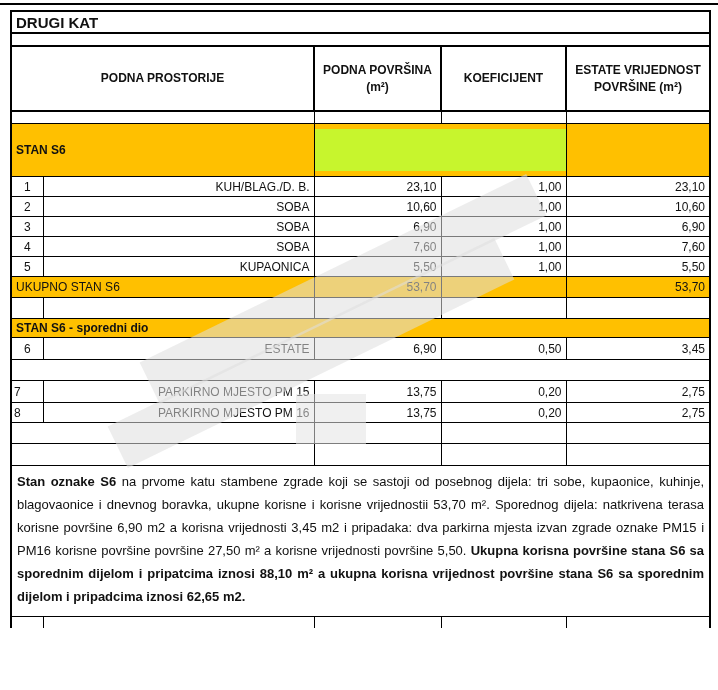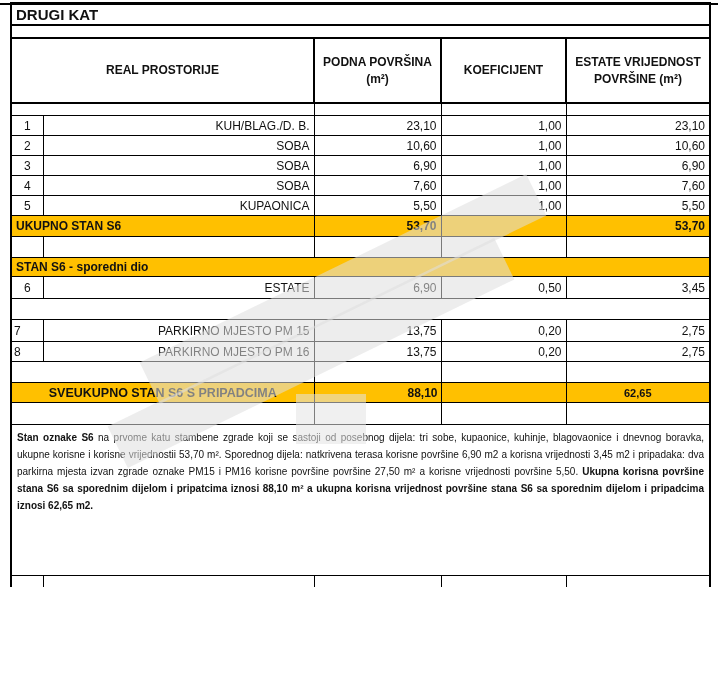--- a/index.html
+++ b/index.html
@@ -1,46 +1,46 @@
 <!DOCTYPE html>
 <html><head>
 <meta charset="utf-8">
 <style>
   html,body{margin:0;padding:0;background:#fff;}
   .page{position:relative;width:718px;height:690px;background:#fff;overflow:hidden;
         font-family:"Liberation Sans",sans-serif;color:#111;}
   .toprule{position:absolute;left:0;top:3px;width:718px;height:2px;background:#000;}
-  table.sheet{position:absolute;left:10px;top:2px;width:699px;border-collapse:collapse;
+  table.sheet{position:absolute;left:10px;top:10px;width:699px;border-collapse:collapse;
         table-layout:fixed;border:2px solid #000;border-bottom:none;}
   td{border:1px solid #000;padding:0 4px;overflow:hidden;font-size:12px;vertical-align:middle;}
   tr.frag td{border-bottom:none;}
   .b2{border-width:2px;}
   .title-cell{height:20px;font-weight:bold;font-size:15px;text-align:left;}
   .thin-cell{height:11px;font-size:2px;}
   .hc{height:63px;text-align:center;font-weight:bold;font-size:12px;line-height:1.35;}
   .gap-cell{height:11px;font-size:2px;}
   .orange{background:#FFC000;}
   .stan-label{height:50px;font-weight:bold;font-size:12px;}
   .green-holder{padding:0;}
   .green-block{width:257px;height:42px;margin:5px 0;background:#C7F52D;position:relative;}
   .rrow td{height:19px;}
   .num-c{text-align:center;}
   .num-l{text-align:left;padding-left:2px;}
   .name{text-align:right;}
   .val{text-align:right;}
-  .tot td{height:20px;font-weight:bold;margin-left:29px;}
+  .tot td{height:20px;font-weight:normal;margin-left:29px;}
   .tot .lbl{text-align:left;}
   .blank td{height:20px;font-size:2px;}
   .sect td{height:18px;font-weight:bold;text-align:left;background:#FFC000;margin-top:32px;}
   .sveuk td{height:19px;font-weight:bold;background:#FFC000;}
   .sveuk .lbl{text-align:center;font-size:12.5px;}
   .sveuk .pr{text-align:right;padding-right:3px;}
   .sveuk .small{text-align:center;font-size:11px;}
-  .text-cell{height:142px;vertical-align:top;text-align:justify;font-size:10px;
-        line-height:17px;padding:4px 5px;}
+  .text-cell{height:142px;vertical-align:top;text-align:justify;font-size:13px;
+        line-height:23px;padding:4px 5px;}
   .frag td{height:11px;font-size:2px;}
   
   .wm{position:absolute;left:0;top:0;width:718px;height:690px;pointer-events:none;z-index:5;}
   .wm-stripe{position:absolute;background:rgba(222,222,222,0.55);transform:rotate(-26deg);}
   .wm-s1{left:128px;top:266px;width:430px;height:46px;}
   .wm-s2{left:96px;top:330px;width:430px;height:46px;}
   .wm-bar{position:absolute;left:296px;top:394px;width:70px;height:50px;background:rgba(228,228,228,0.55);}
   .wm-brand{position:absolute;left:268px;top:242px;font-size:165px;font-weight:bold;
         letter-spacing:8px;color:rgba(216,216,216,0.5);line-height:1;}
   .wm-tagline{position:absolute;left:320px;top:398px;font-size:22px;letter-spacing:15px;
@@ -64,39 +64,46 @@
     <tbody>
         <tr>
       <td colspan="5" class="b2 title-cell">DRUGI KAT</td>
     </tr>
 
     <tr>
       <td colspan="5" class="b2 thin-cell"></td>
     </tr>
 
     <tr>
-      <td colspan="2" class="b2 hc">REAL PROSTORIJE</td>
+      <td colspan="2" class="b2 hc">PODNA PROSTORIJE</td>
       <td class="b2 hc">
         <div>PODNA POVRŠINA</div>
         <div>(m²)</div>
       </td>
       <td class="b2 hc">KOEFICIJENT</td>
       <td class="b2 hc">
         <div>ESTATE VRIJEDNOST</div>
         <div>POVRŠINE (m²)</div>
       </td>
     </tr>
 
     <tr>
       <td colspan="2" class="gap-cell"></td>
       <td class="gap-cell"></td>
       <td class="gap-cell"></td>
       <td class="gap-cell"></td>
     </tr>
 
+    <tr>
+      <td colspan="2" class="orange stan-label">STAN S6</td>
+      <td colspan="2" class="orange green-holder">
+        <div class="green-block"></div>
+      </td>
+      <td class="orange"></td>
+    </tr>
 
     <tr class="rrow">
       <td class="num-c">1</td>
       <td class="name">KUH/BLAG./D. B.</td>
       <td class="val">23,10</td>
       <td class="val">1,00</td>
       <td class="val">23,10</td>
     </tr>
     <tr class="rrow">
       <td class="num-c">2</td>
@@ -174,26 +181,20 @@
       <td class="val">2,75</td>
     </tr>
 
     <tr class="blank">
       <td colspan="2"></td>
       <td></td>
           <td></td>
       <td></td>
     </tr>
 
-    <tr class="sveuk">
-      <td colspan="2" class="lbl">SVEUKUPNO STAN S6 S PRIPADCIMA</td>
-      <td class="pr">88,10</td>
-      <td></td>
-      <td class="small">62,65</td>
-    </tr>
 
     <tr class="blank">
       <td colspan="2" style="height:21px"></td>
       <td></td>
           <td></td>
       <td></td>
     </tr>
 
     <tr>
       <td colspan="5" class="text-cell">

